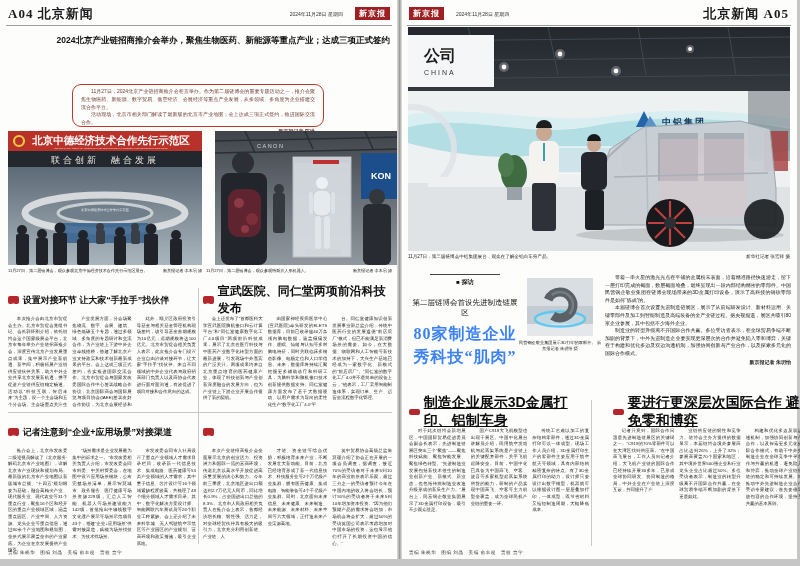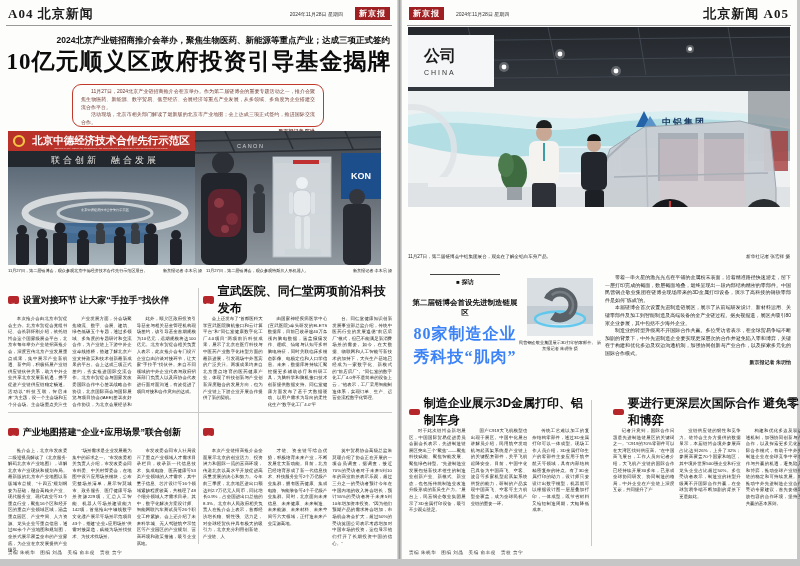--- a/index.html
+++ b/index.html
@@ -28,21 +28,21 @@
             font-weight:bold;color:#0c0c0c;letter-spacing:1px;}
   .introbox{position:absolute;top:84px;left:72px;width:252px;height:43px;box-sizing:border-box;
             border:1px solid #c0392b;border-radius:9px;padding:3px 8px;
             font-size:5px;line-height:1.55;color:#6d3a31;text-align:justify;}
   .introbox p{margin:0;text-indent:2em;}
   .introbox .byline{text-align:right;font-weight:bold;margin-top:1px;}
   
   .photo{position:absolute;overflow:hidden;}
   .photo svg{display:block;}
   .photo1{top:131px;left:8px;width:194px;height:134px;}
-  .photo2{top:131px;left:195px;width:197px;height:134px;}
+  .photo2{top:131px;left:215px;width:197px;height:134px;}
   .cap{position:absolute;display:flex;justify-content:space-between;gap:4px;
        font-size:4.1px;color:#222;line-height:1.3;}
   .cap .credit{white-space:nowrap;}
   .cap1{top:268px;left:8px;width:194px;}
   .cap2{top:268px;left:206px;width:186px;}
   
   .sec{position:absolute;}
   .sec-head{display:flex;align-items:center;gap:4px;height:28px;}
   .tag{background:#b5272b;color:#fff;border-radius:2px;writing-mode:vertical-rl;
        text-orientation:upright;font-size:5.2px;letter-spacing:1px;padding:2px 2.5px;
@@ -50,32 +50,32 @@
   .sec h2{margin:0;font-weight:bold;color:#0e0e0e;}
   .cols{display:flex;gap:5px;margin-top:2px;}
   .col{flex:1;font-size:4.4px;line-height:1.5;text-align:justify;color:#222;
        text-indent:2em;overflow:hidden;}
   .rowA .col{height:92px;}
   .rowB .col{height:106px;}
   .sec-a{top:286px;left:8px;width:188px;}
   .sec-b{top:286px;left:203px;width:189px;}
   .sec-c{top:418px;left:8px;width:188px;}
   .sec-d{top:418px;left:203px;width:189px;}
-  .t9 h2{font-size:9px;}  .t10 h2{font-size:12px;}  .t95 h2{font-size:12px;}
+  .t9 h2{font-size:9px;}  .t10 h2{font-size:12px;}  .t95 h2{font-size:14px;text-decoration:underline;}
   .vrule{position:absolute;border-left:1px solid #c9c9c9;}
   .vrule-l{top:288px;left:198px;height:256px;}
   .hrule-mid{position:absolute;top:412px;left:8px;width:384px;border-top:1px solid #c9c9c9;}
   
-  .bigphoto{top:27px;left:7px;width:382px;height:180px;}
+  .bigphoto{top:27px;left:7px;width:382px;height:224px;}
   .bigcap{top:254px;left:7px;width:382px;font-size:4.6px;}
   .feature{position:absolute;top:272px;left:8px;width:382px;height:122px;}
   .f-left{position:absolute;left:0;top:2px;width:112px;text-align:center;}
   .f-rule{width:70px;margin:0 auto;border-top:1px solid #444;}
   .f-label{font-size:6px;font-weight:bold;margin-top:3px;color:#111;}
-  .f-kicker{font-size:7.5px;font-weight:bold;margin-top:11px;color:#111;}
+  .f-kicker{font-size:7.5px;font-weight:normal;margin-top:11px;color:#111;}
   .f-headline{font-family:"Liberation Serif","DejaVu Serif",serif;font-size:16px;
               font-weight:bold;line-height:1.45;margin-top:4px;letter-spacing:1px;color:#3b82f6;}
   .f-photo{position:absolute;left:118px;top:6px;width:66px;height:58px;}
   .f-photocap{position:absolute;left:108px;top:68px;width:86px;font-size:4.2px;
               text-align:center;line-height:1.5;color:#222;}
   .f-text{position:absolute;left:196px;top:2px;width:186px;font-size:5px;line-height:1.52;
           text-align:justify;color:#222;}
   .f-text p{margin:0;text-indent:2em;}
   .f-byline{text-align:right;font-weight:bold;margin-top:1px;}
   .sec-e{top:398px;left:8px;width:180px;}
@@ -95,21 +95,20 @@
         <span>北京新闻</span>
       </div>
       <div class="ph-meta">
         <span class="date">2024年11月28日 星期四</span>
         <span class="badge">新京报</span>
       </div>
     </div>
     <div class="header-rule"></div>
 
     <div class="kicker">2024北京产业链招商推介会举办，聚焦生物医药、新能源等重点产业；达成三项正式签约</div>
-    <h1 class="headline">10亿元顺义区政府投资引导基金揭牌</h1>
 
     <div class="introbox">
       <p>11月27日，2024北京产业链招商推介会在京举办。作为第二届链博会的重要专题活动之一，推介会聚焦生物医药、新能源、数字贸易、低空经济、会展经济等重点产业发展，从多领域、多角度为企业搭建交流合作平台。</p>
       <p>活动现场，北京市相关部门解读了最新版的北京市产业地图；会上达成三项正式签约，推进国际交流合作。</p>
       <div class="byline">新京报记者 陈琳</div>
     </div>
 
     <div class="photo photo1">
       <svg width="194" height="134" viewBox="0 0 194 134" preserveAspectRatio="none">
         <defs>
@@ -235,21 +234,21 @@
         <div class="col">台。同仁堂健康知识创新发展事业部总监介绍，传统中医药行业的发展遵循“前店后厂”模式，但已不能满足新消费场景的需要。如今，在大数据、物联网和人工智能等新技术的加持下，大兴生产基地已经成为一家数字化、新模式的“前店后厂”。“同仁堂的数字化工厂4.0并不是简单的设备上云，”他表示，工厂采用智能制造体系，实现订单、生产、运营全流程数字化管理。</div>
       </div>
     </div>
 
     <div class="vrule vrule-l"></div>
     <div class="hrule-mid"></div>
 
     <div class="sec sec-c rowB t9">
       <div class="sec-head">
         <span class="tag">产业指引</span>
-        <h2>产业地图搭建“企业+应用场景”联合创新</h2>
+        <h2>记者注意到“企业+应用场景”对接渠道</h2>
       </div>
       <div class="cols">
         <div class="col">推介会上，北京市发改委二级巡视员解读了《北京服务·解码北京市产业地图》，详解北京市产业现状和规划布局。最新版的北京市产业地图以新版城市总规、“十四五”规划纲要为基础，融合高精尖产业、现代服务业、现代农业等31个重点行业，聚焦16个区和经开区的重点产业领域区域，涵盖重点园区、产业空间、人力资源、龙头企业等重点信息，通过80余个产业地图和规划图，全景式展示覆盖全市的产业家底，为企业在京发展提供产业指引。</div>
         <div class="col">“场景需求是企业发展最为集中的诉求之一。”市发改委相关负责人介绍，市发改委会同市科委、中关村管委会，在地图中设置应用场景模块，公布完整场景清单，展示智慧城市、政务服务、医疗健康等场景资源229项，汇总人工智能、机器人等场景建设能力142项，首批推出中轴线数字文化遗产展示等场景示范项目43个，搭建“企业+应用场景”供需对接渠道，赋能为场景找技术、为技术找场景。</div>
         <div class="col">市发改委会同市人社局设置了重点产业领域人才需求目录栏目，收录新一代信息技术、集成电路、医药健康等53类产业领域的人才需求，其中量子信息、芯片设计等16个领域紧缺程度较高，共梳理了48个细分领域人才需求目录。其中，数字化解决方案设计师、智能网联汽车测试员等26个职业工种紧缺。会上还介绍了未来科学城、无人驾驶航空示范区等产业园区的产业规划、营商环境和政策措施，吸引企业落地。</div>
       </div>
     </div>
 
     <div class="sec sec-d rowB t10">
       <div class="sec-head">

